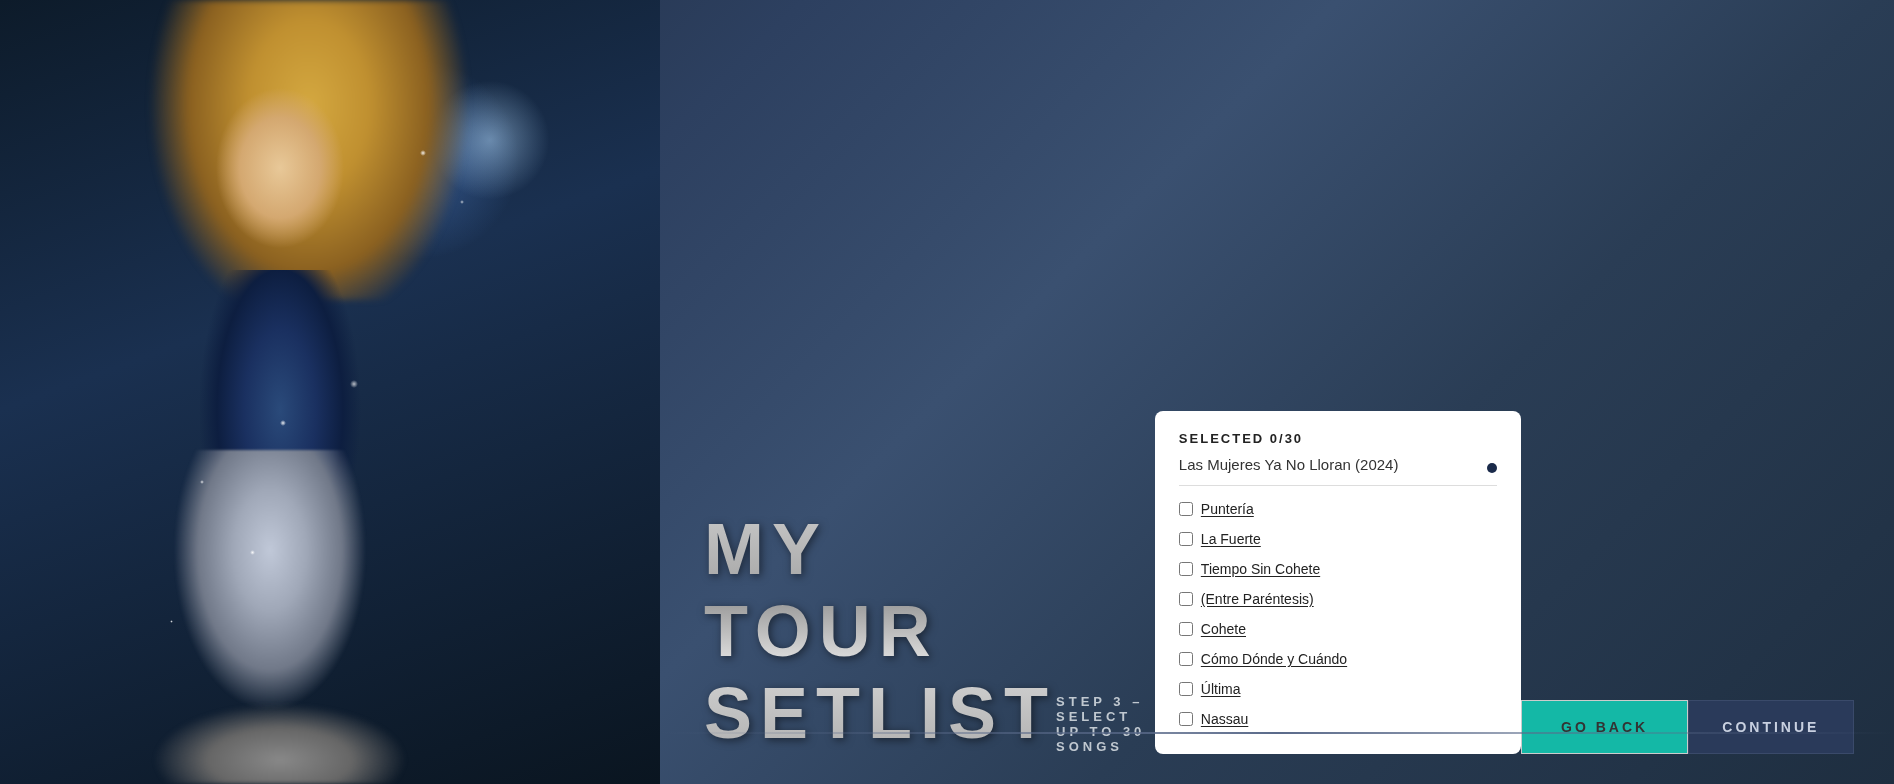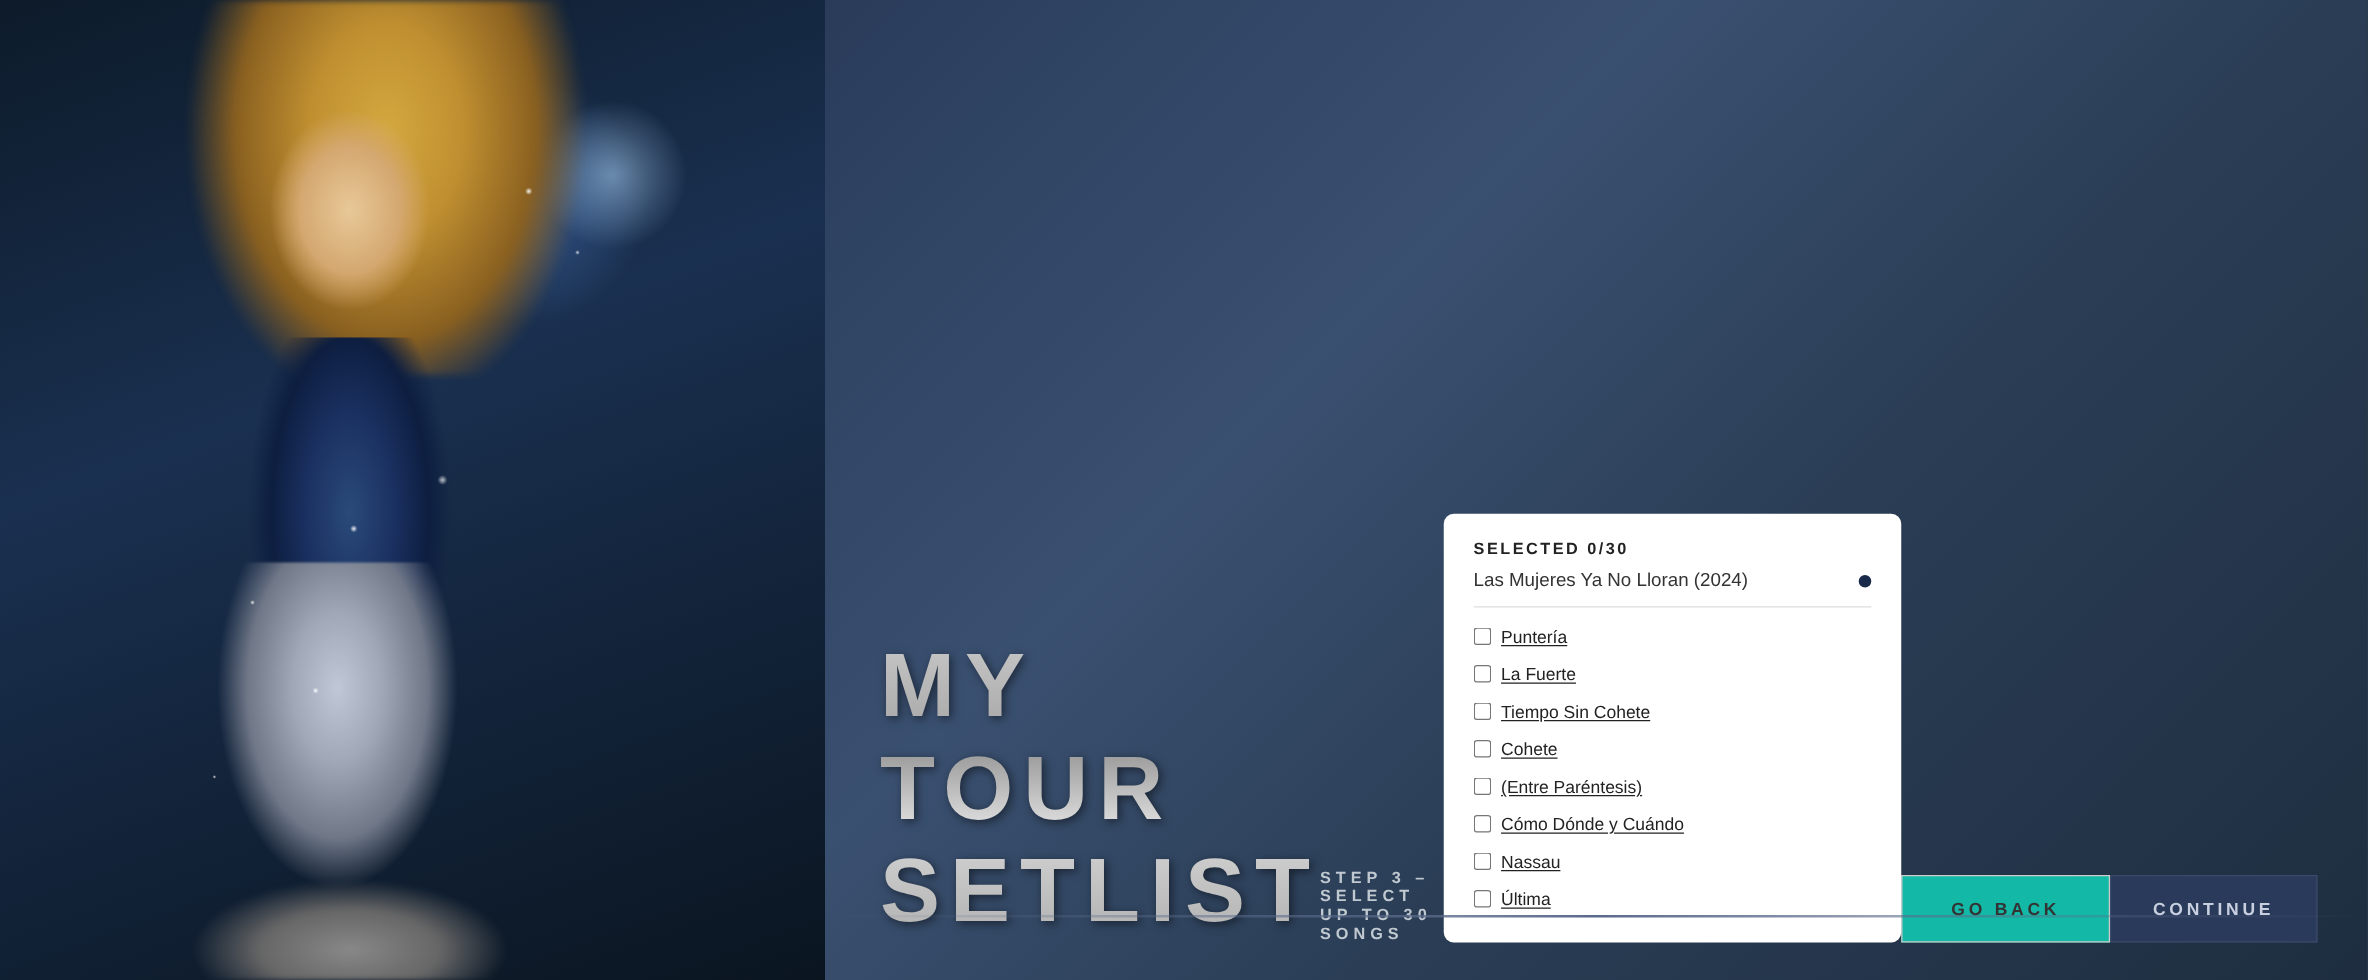--- a/index.html
+++ b/index.html
@@ -95,21 +95,21 @@
       font-size: 13px;
       font-weight: 700;
       letter-spacing: 2px;
       color: #222;
       text-transform: uppercase;
       margin-bottom: 10px;
     }
 
     .album-header {
       display: flex;
-      align-items: center;
+      align-items: flex-end;
       justify-content: space-between;
       padding-bottom: 12px;
       border-bottom: 1px solid #ddd;
       margin-bottom: 8px;
     }
 
     .album-title {
       font-size: 15px;
       color: #333;
       font-weight: 400;
@@ -272,41 +272,41 @@
         <label class="song-label">La Fuerte</label>
       </li>
 
       <li class="song-item">
         <input type="checkbox" class="song-checkbox" style="">
         <label class="song-label">Tiempo Sin Cohete</label>
       </li>
 
       <li class="song-item">
         <input type="checkbox" class="song-checkbox" style="">
+        <label class="song-label">(Entre Paréntesis)</label>
+      </li>
+
+      <li class="song-item">
+        <input type="checkbox" class="song-checkbox" style="">
         <label class="song-label">Cohete</label>
       </li>
 
       <li class="song-item">
         <input type="checkbox" class="song-checkbox" style="">
-        <label class="song-label">(Entre Paréntesis)</label>
-      </li>
-
-      <li class="song-item">
-        <input type="checkbox" class="song-checkbox" style="">
         <label class="song-label">Cómo Dónde y Cuándo</label>
       </li>
 
       <li class="song-item">
         <input type="checkbox" class="song-checkbox" style="">
+        <label class="song-label">Última</label>
+      </li>
+
+      <li class="song-item">
+        <input type="checkbox" class="song-checkbox" style="">
         <label class="song-label">Nassau</label>
-      </li>
-
-      <li class="song-item">
-        <input type="checkbox" class="song-checkbox" style="">
-        <label class="song-label">Última</label>
       </li>
 
     </ul>
   </div>
 
   <div class="buttons-row">
     <button class="btn-back">GO BACK</button>
     <button class="btn-continue">CONTINUE</button>
   </div>
 

